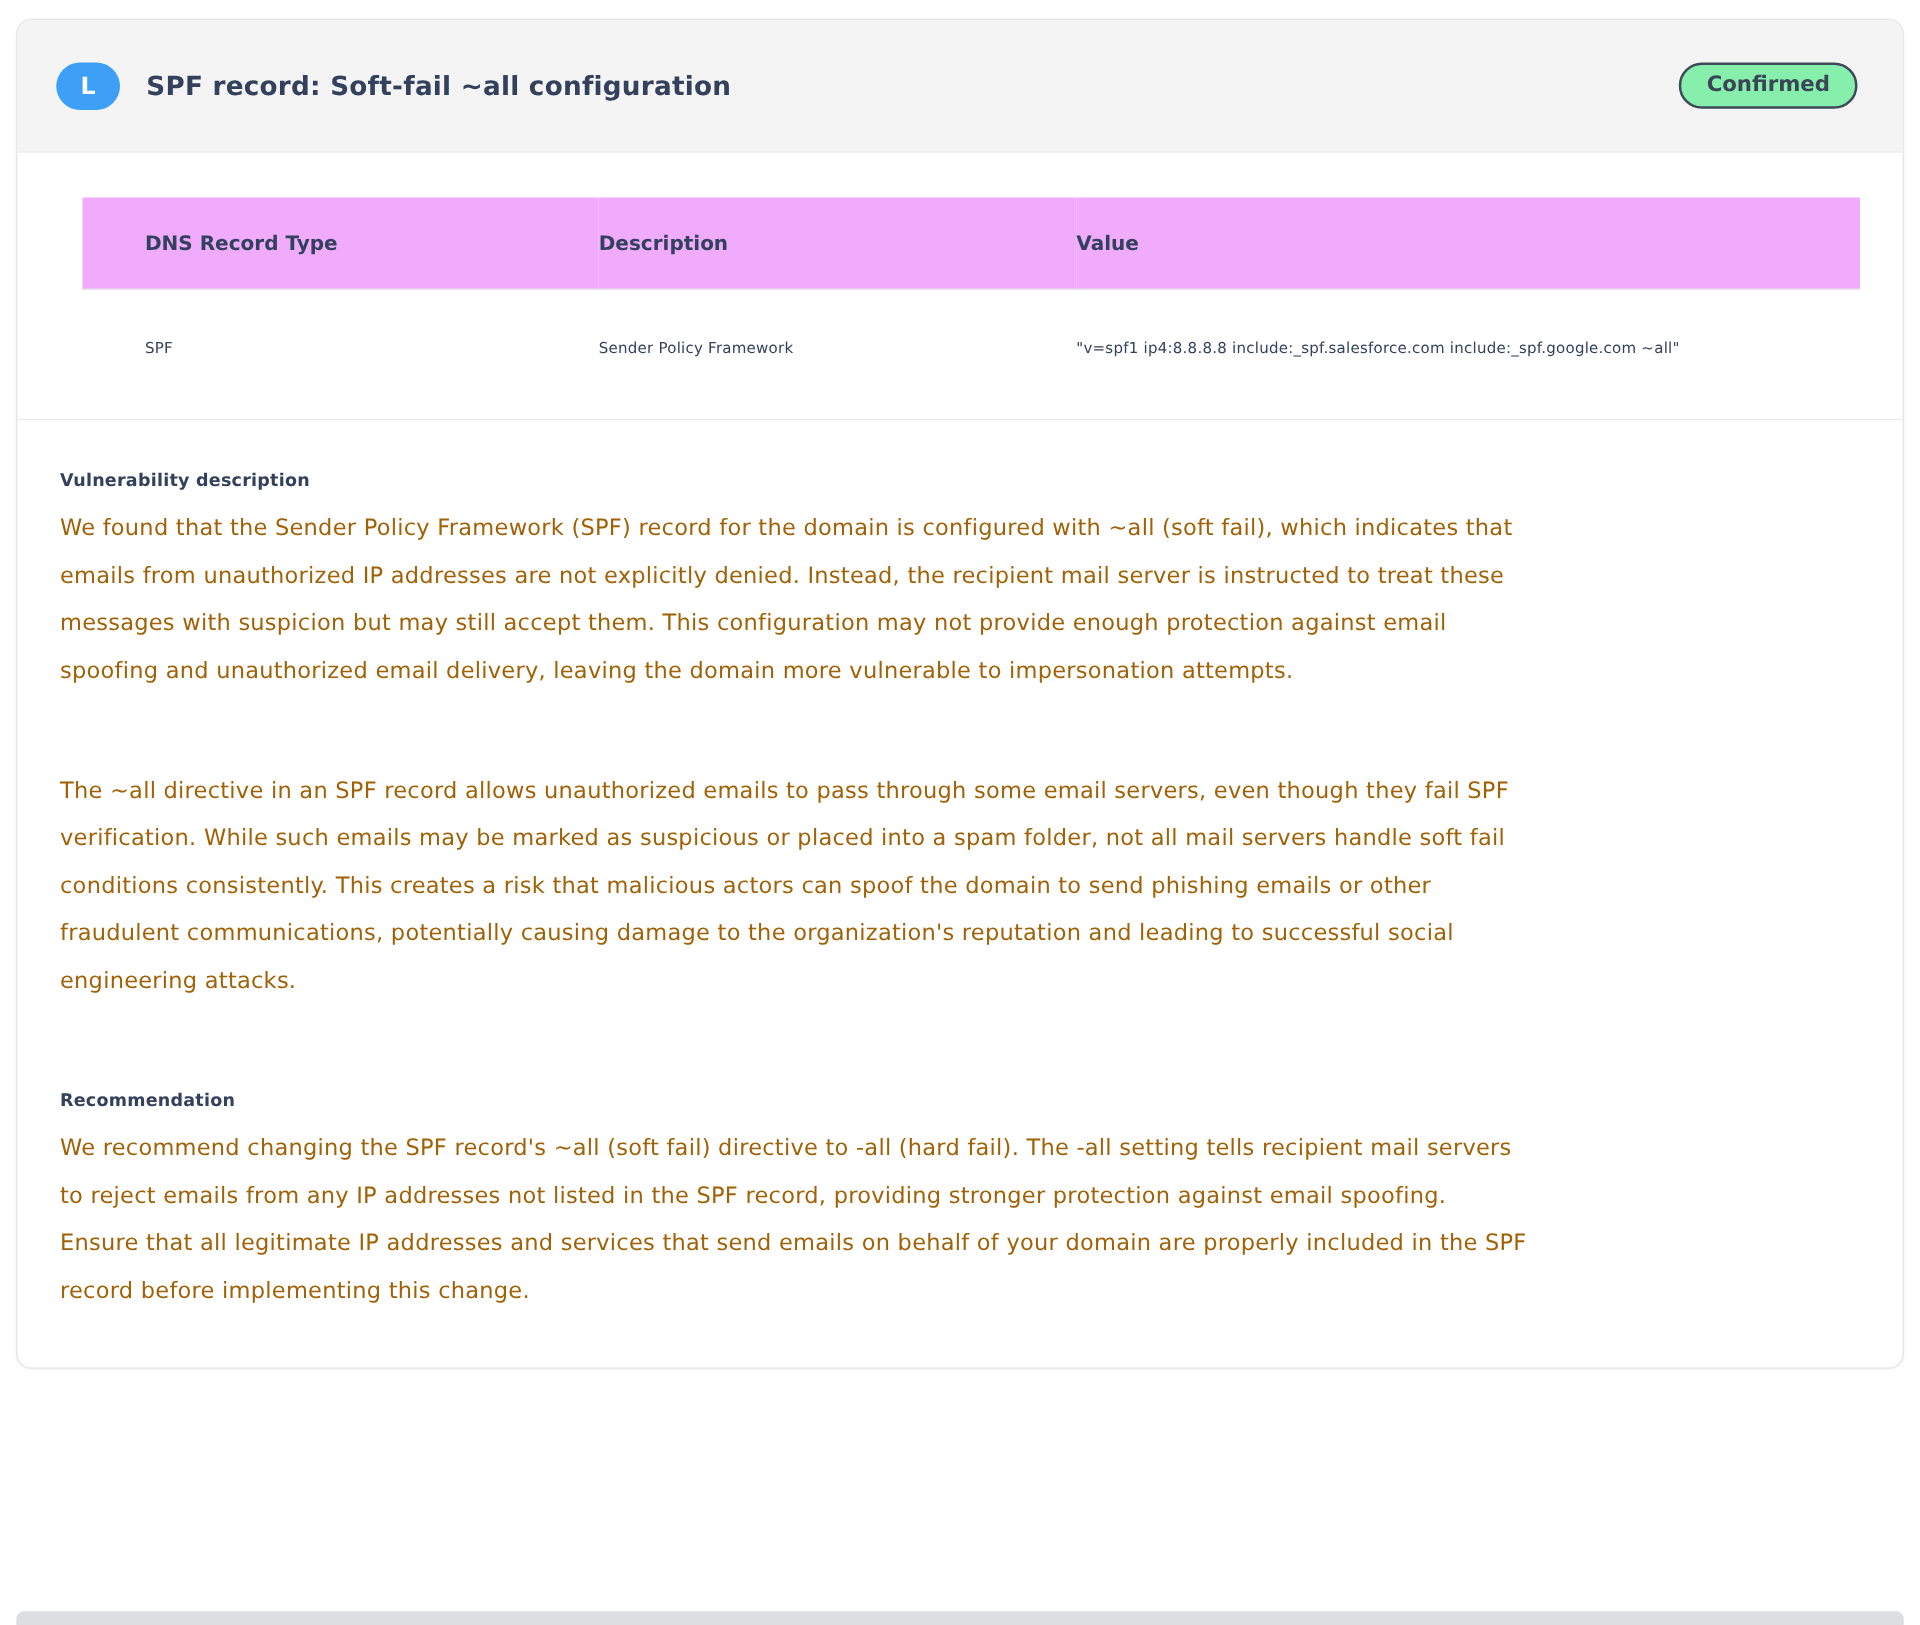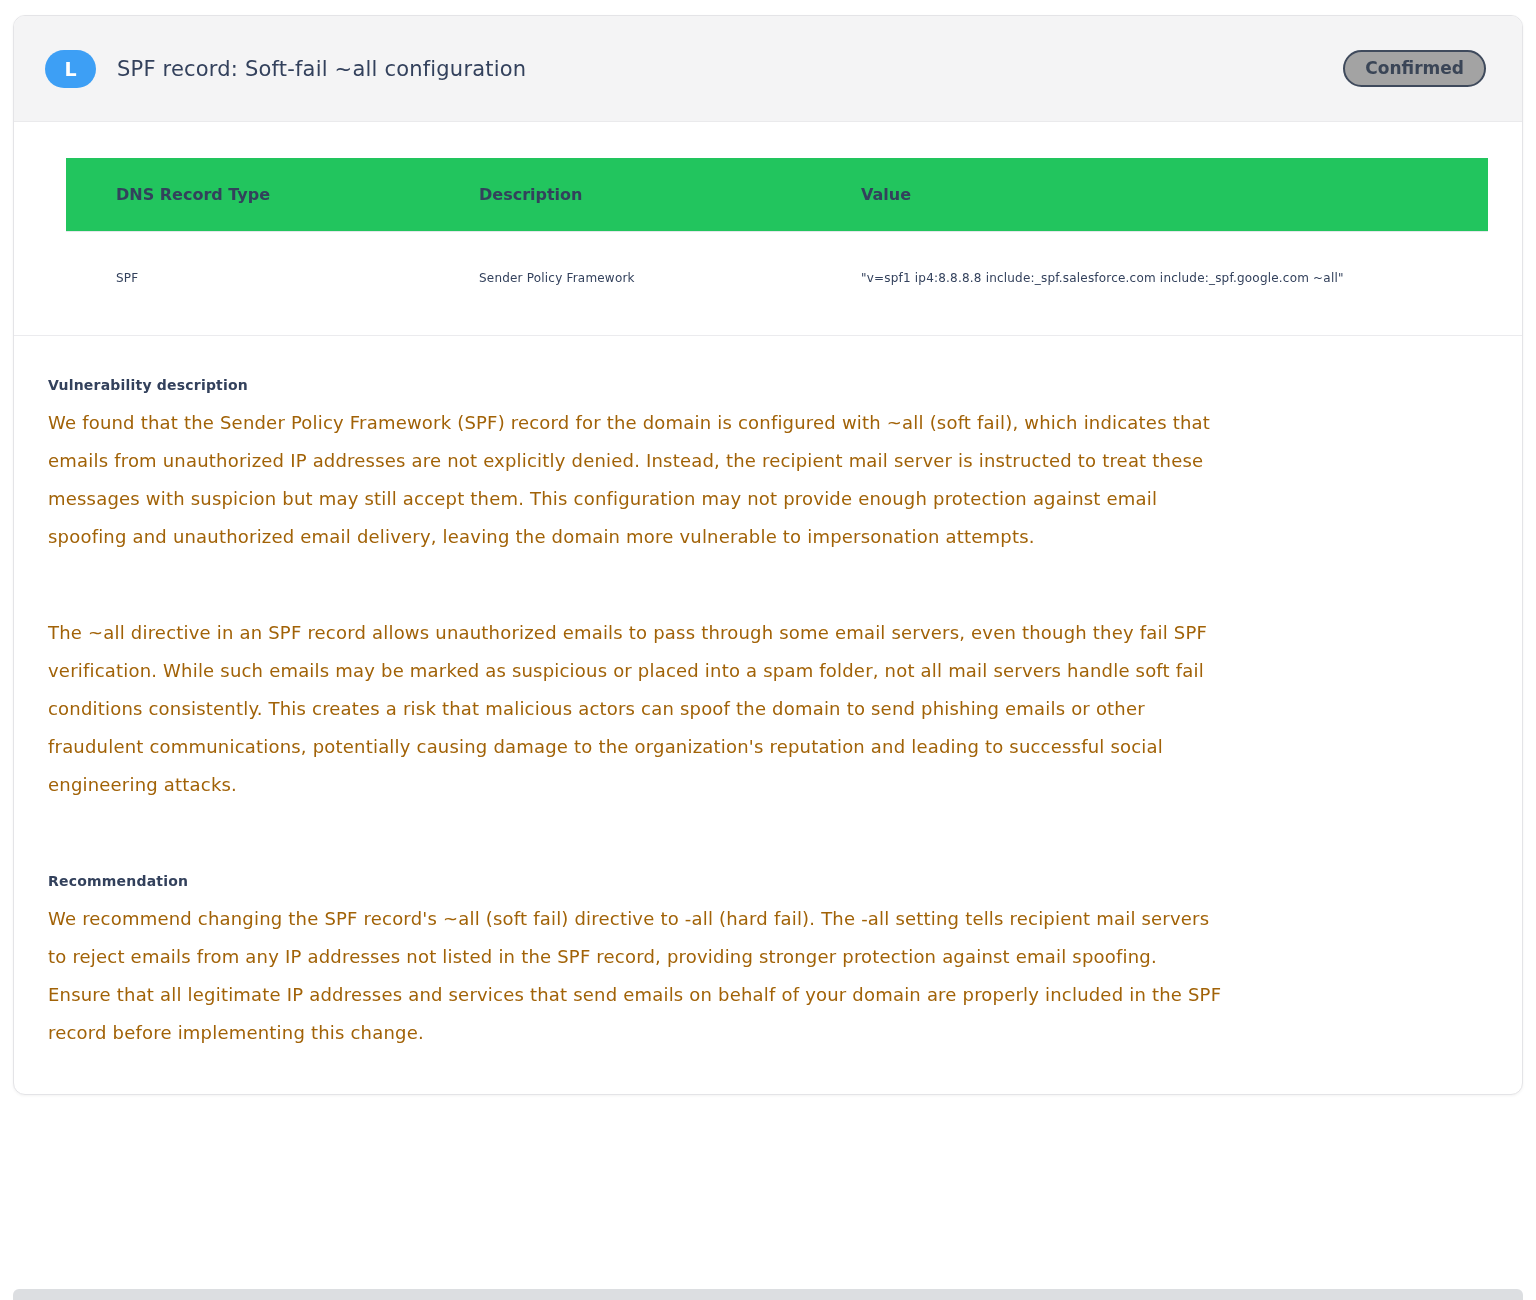--- a/index.html
+++ b/index.html
@@ -37,29 +37,29 @@
     border-radius: 19px;
     background: #3d9ff5;
     color: #ffffff;
     font-size: 19px;
     font-weight: bold;
     display: flex; align-items: center; justify-content: center;
   }
   .card-title {
     margin-left: 21px;
     font-size: 21px;
-    font-weight: normal;
+    font-weight: bold;
     color: #33415c;
     letter-spacing: 0.2px;
   }
   .status-pill {
     margin-left: auto;
     border: 2px solid #3f4a5c;
     border-radius: 999px;
-    background: #a3a3a3;
+    background: #86efac;
     color: #3a4556;
     font-size: 17px;
     font-weight: bold;
     padding: 6px 20px 7px 20px;
     white-space: nowrap;
   }
   
   .evidence {
     padding: 36px 52px 12px 34px;
   }
@@ -72,21 +72,21 @@
   table.evidence-table {
     width: 100%;
     margin-left: 18px;
     border-collapse: collapse;
     table-layout: fixed;
   }
   table.evidence-table col.c1 { width: 413px; }
   table.evidence-table col.c2 { width: 382px; }
   table.evidence-table col.c3 { width: auto; }
   table.evidence-table thead th {
-    background: #22c55e;
+    background: #f0abfc;
     text-align: left;
     font-size: 16px;
     font-weight: bold;
     color: #33415c;
     padding: 27px 10px 27px 0;
     border-bottom: 1px solid #e5e7eb;
   }
   table.evidence-table thead th:first-child { padding-left: 50px; }
   table.evidence-table tbody td {
     font-size: 12px;

